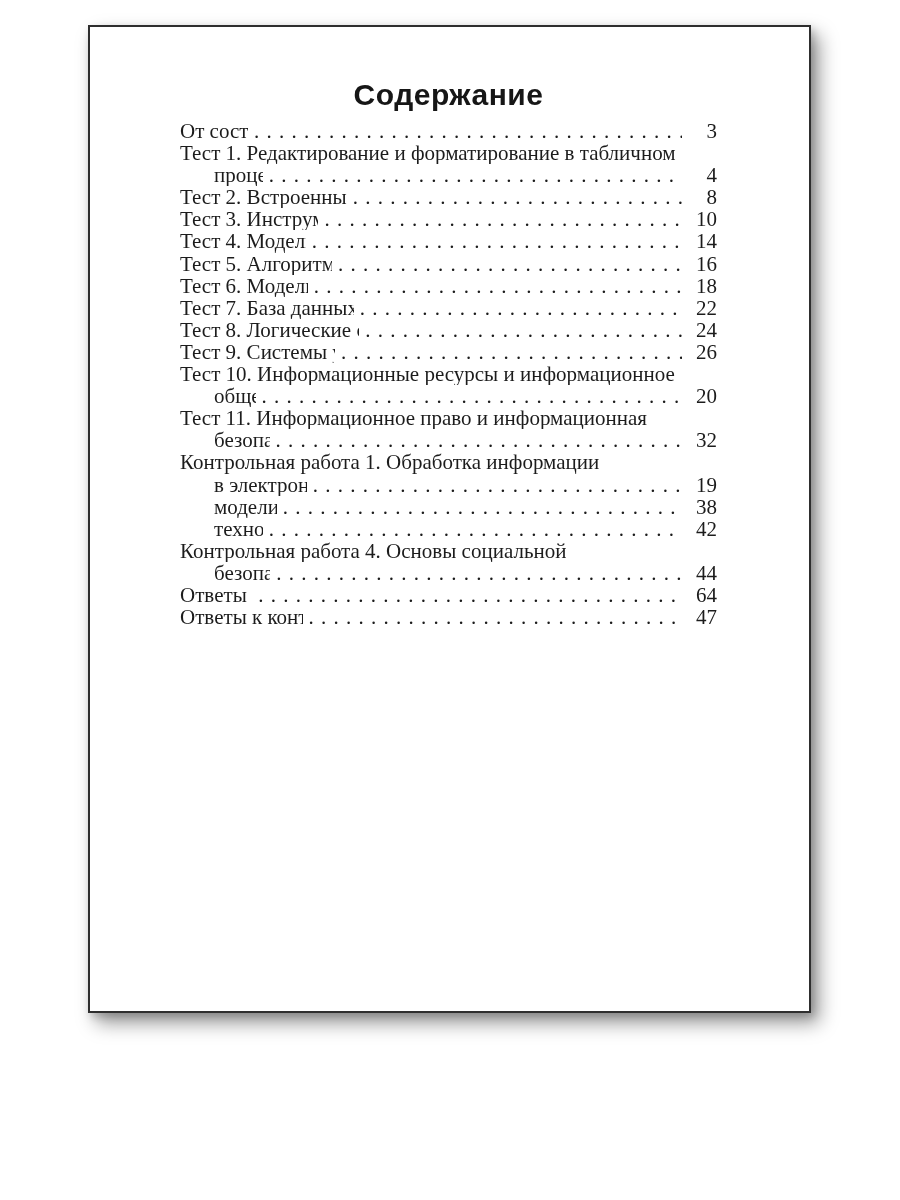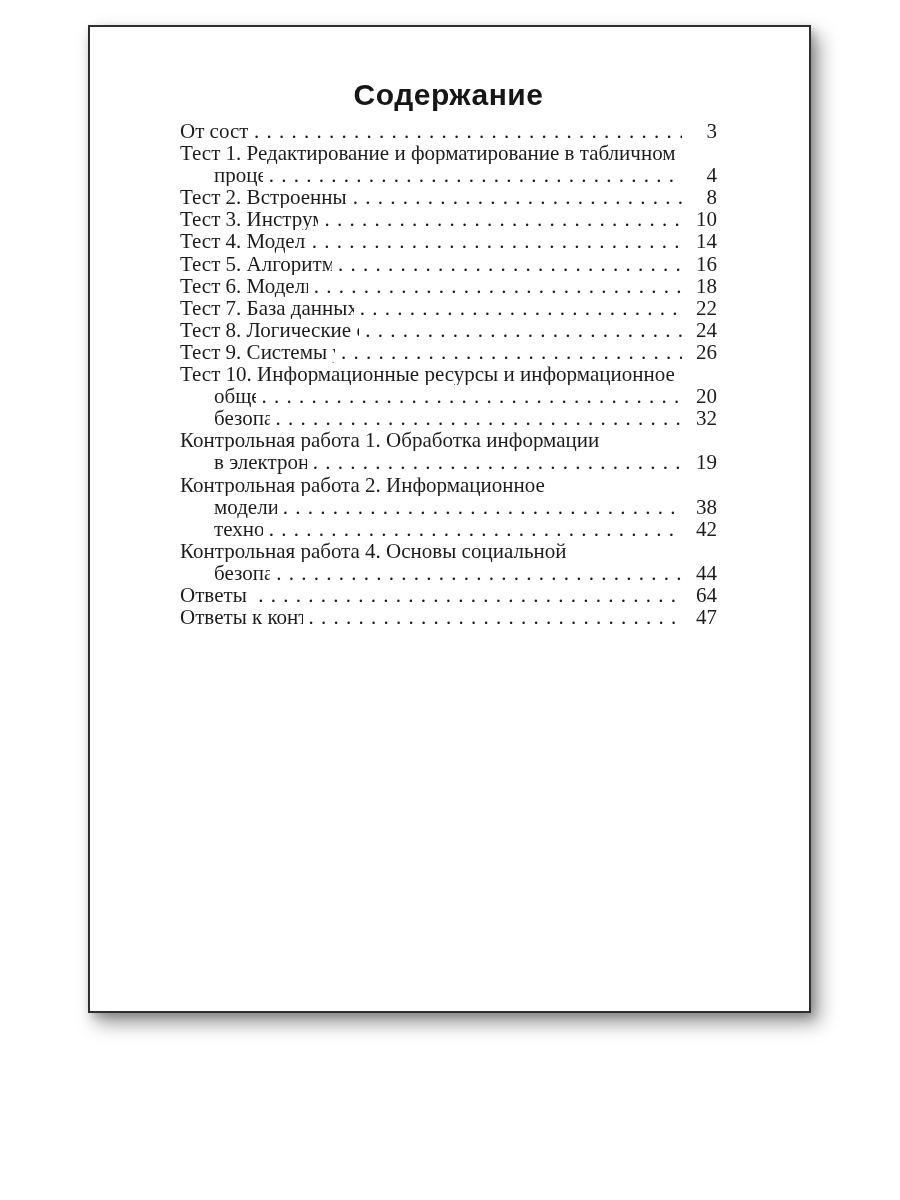--- a/index.html
+++ b/index.html
@@ -153,40 +153,40 @@
         <div class="toc-line">
           <span class="toc-text">Тест 10. Информационные ресурсы и информационное</span>
         </div>
         <div class="toc-line cont">
           <span class="toc-text">общество</span>
           <span class="toc-dots"></span>
           <span class="toc-page-num">20</span>
         </div>
       </div>
       <div class="toc-entry">
+        <div class="toc-line">
+          <span class="toc-text">Тест 11. Информационное право и информационная</span>
+        </div>
         <div class="toc-line cont">
           <span class="toc-text">безопасность</span>
           <span class="toc-dots"></span>
           <span class="toc-page-num">32</span>
         </div>
       </div>
       <div class="toc-entry">
         <div class="toc-line">
           <span class="toc-text">Контрольная работа 1. Обработка информации</span>
         </div>
         <div class="toc-line cont">
           <span class="toc-text">в электронных таблицах</span>
           <span class="toc-dots"></span>
           <span class="toc-page-num">19</span>
         </div>
       </div>
       <div class="toc-entry">
-        <div class="toc-line">
-          <span class="toc-text">Контрольная работа 2. Информационное</span>
-        </div>
         <div class="toc-line cont">
           <span class="toc-text">моделирование</span>
           <span class="toc-dots"></span>
           <span class="toc-page-num">38</span>
         </div>
       </div>
       <div class="toc-entry">
         <div class="toc-line cont">
           <span class="toc-text">технологии</span>
           <span class="toc-dots"></span>

